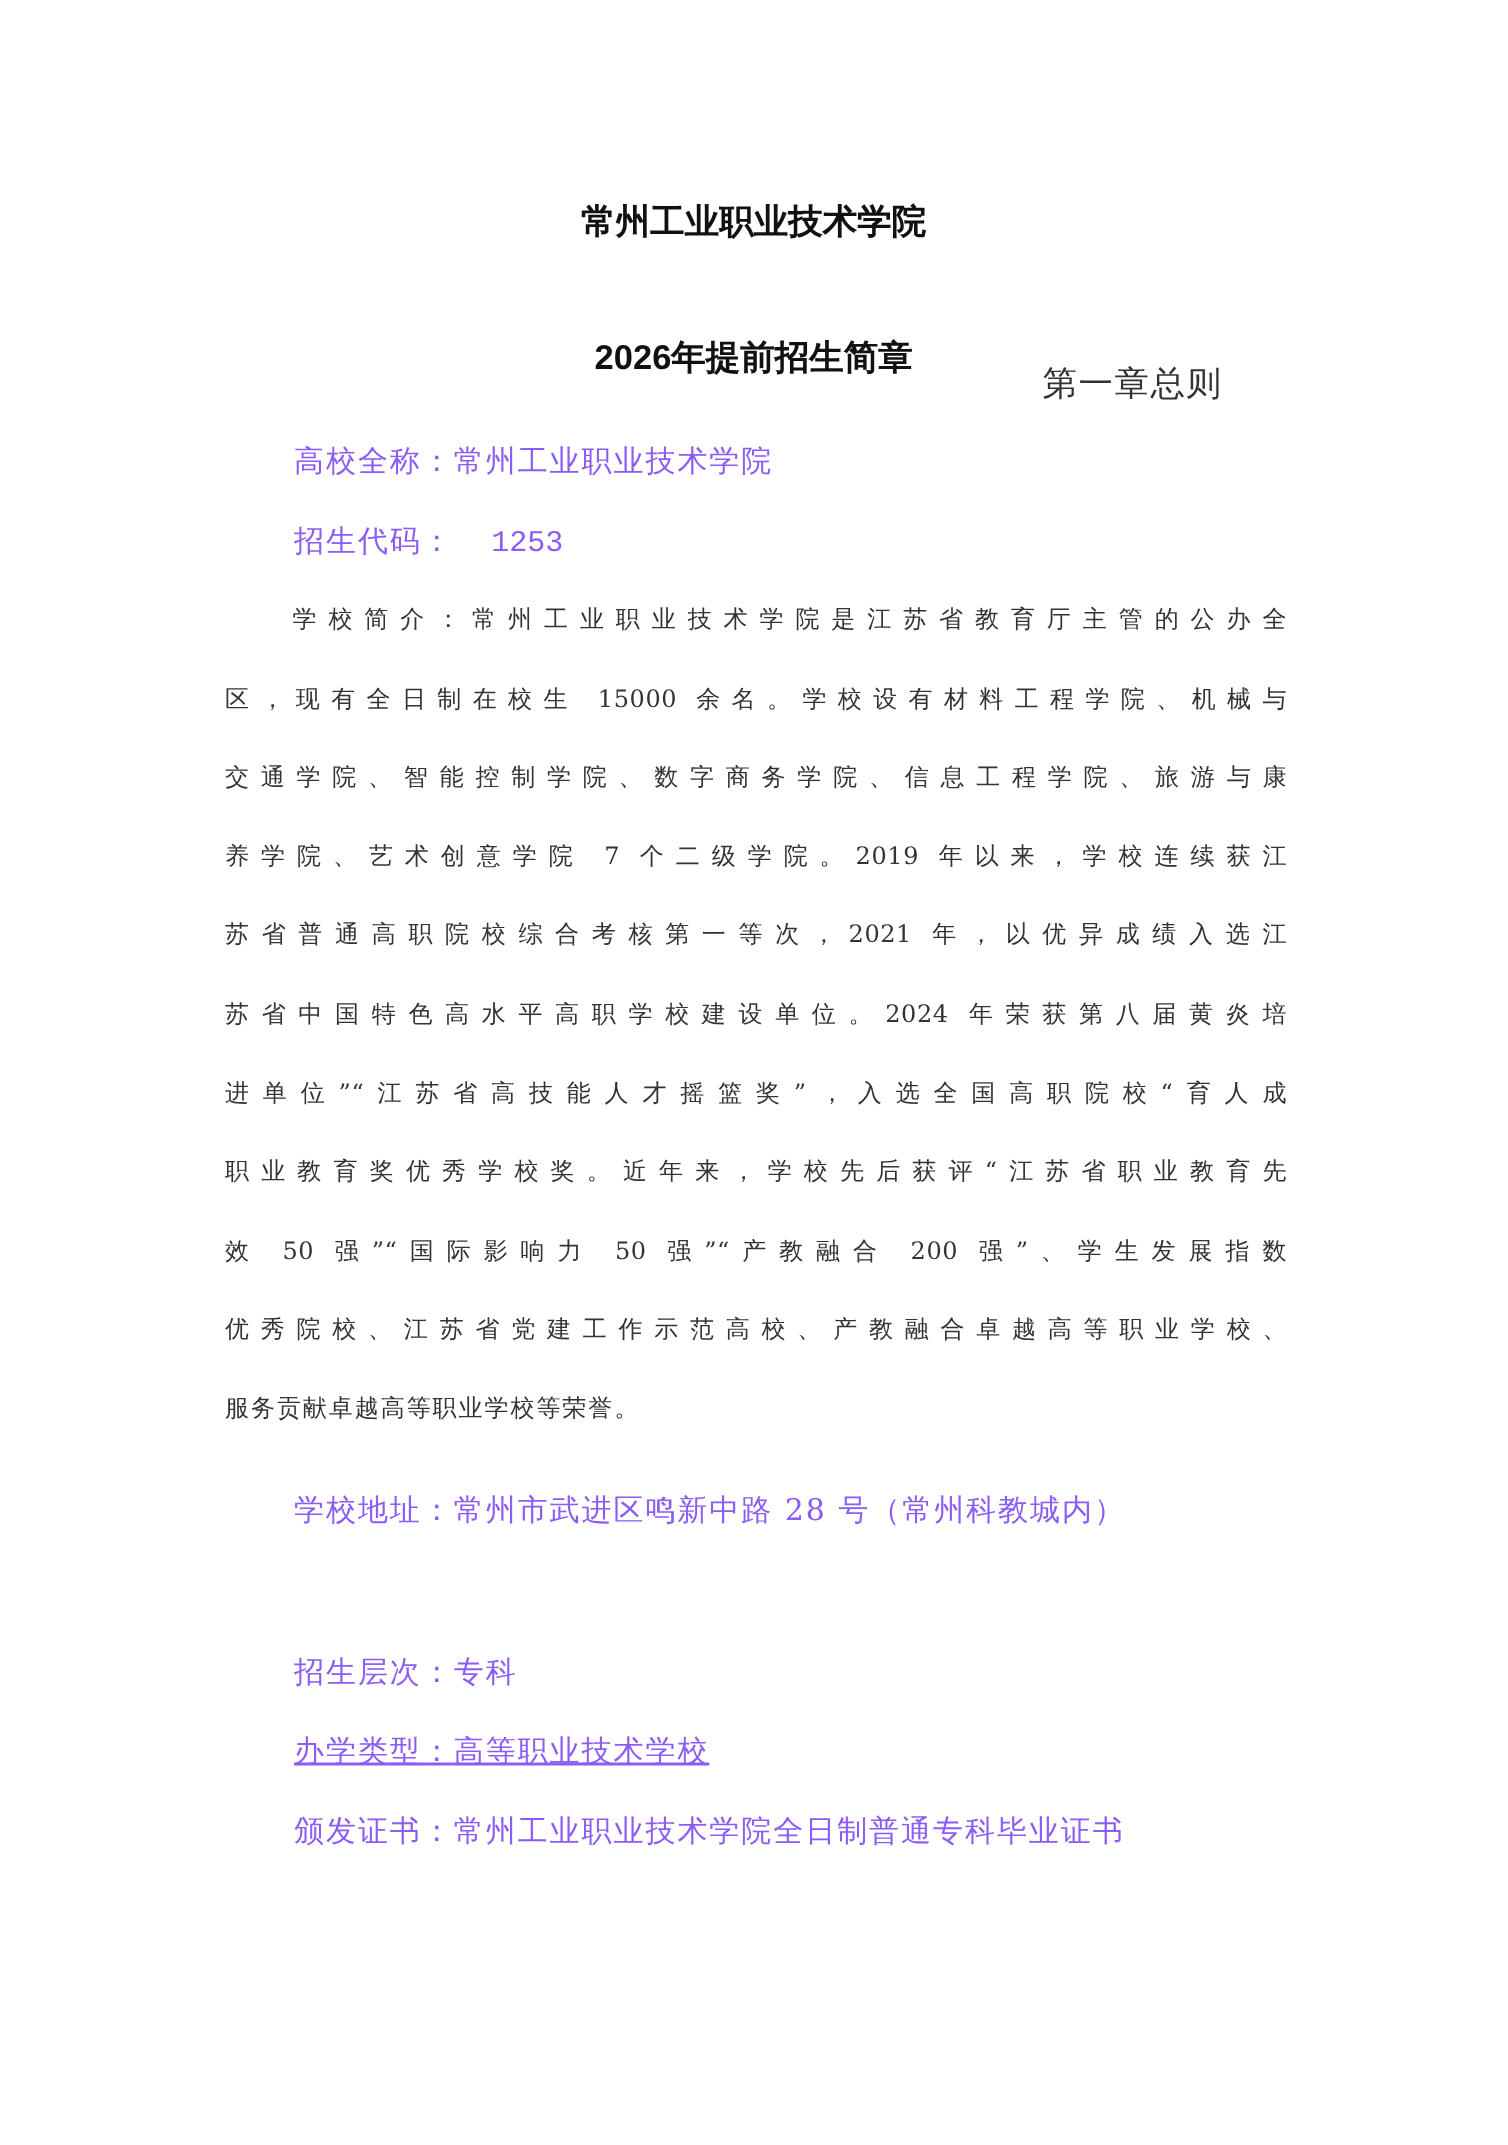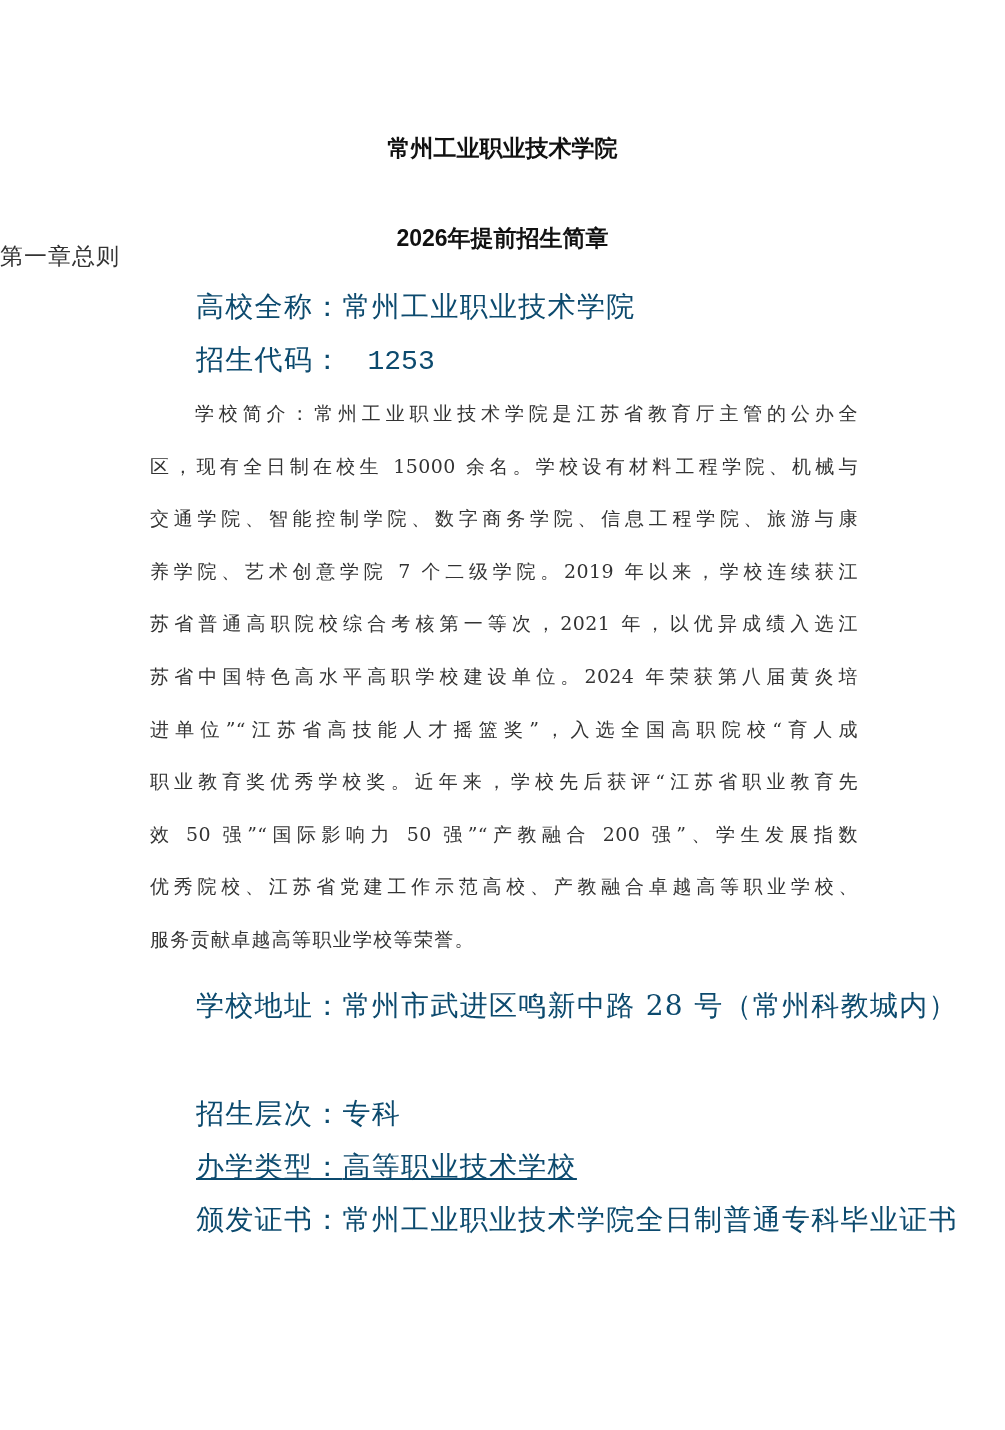--- a/index.html
+++ b/index.html
@@ -32,48 +32,48 @@
       font-size: 23px;
       line-height: 30px;
       letter-spacing: 0px;
     }
     .title.t1 { top: 133px; }
     .title.t2 { top: 187px; font-family: "Liberation Sans", "DejaVu Sans", sans-serif; margin-top: 36px; }
     .chapter {
       position: absolute;
       left: 0;
       width: 815px;
-      text-align: left;
+      text-align: right;
       top: 241px;
       font-size: 23px;
       line-height: 30px;
       color: #333333;
       letter-spacing: 1px;
     }
     .field {
       position: absolute;
       left: 196px;
-      font-size: 28px;
+      font-size: 20px;
       line-height: 30px;
-      color: #0c4a6e;
+      color: #8b5cf6;
       white-space: nowrap;
       letter-spacing: 1.3px;
     }
     .field .num { font-family: Liberation Mono, monospace; letter-spacing: 0; margin-left: 25px; }
     .intro {
       position: absolute;
       left: 150px;
       top: 398px;
       width: 708px;
     }
     .intro .line {
       display: block;
       height: 52.6px;
       line-height: 30px;
-      font-size: 19px;
+      font-size: 16px;
       color: #333333;
       white-space: nowrap;
       text-align: justify;
       text-align-last: justify;
       letter-spacing: 0.4px;
     }
     .intro .line.first { padding-left: 45px; }
     .intro .line.last { text-align-last: left; letter-spacing: 1.3px; }
   </style>
 </head>

